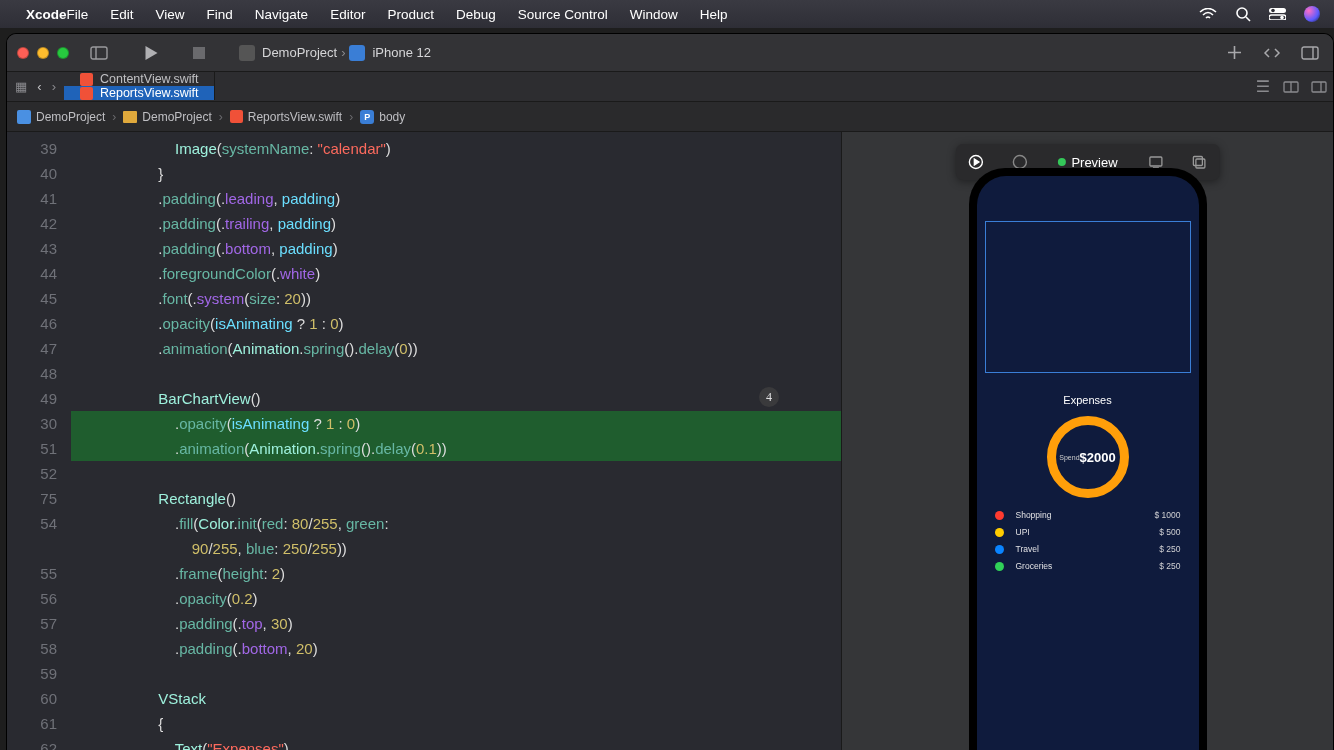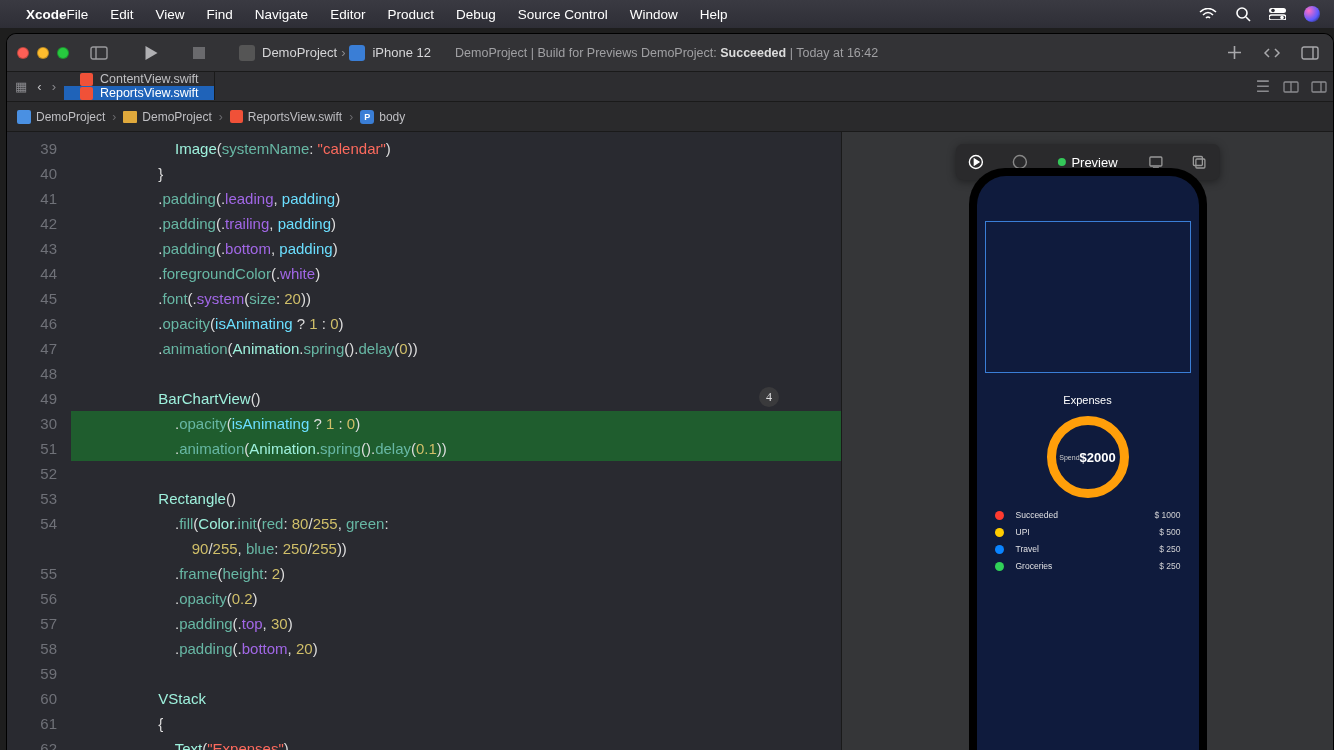--- a/index.html
+++ b/index.html
@@ -158,23 +158,20 @@
           <rect width="12" height="12"></rect>
         </svg>
       </span>
     <div class="scheme" style="margin-left:18px;">
       <span class="app-icon"></span>
       <span>DemoProject</span>
       <span class="chev">›</span>
       <span class="dev-icon"></span>
       <span>iPhone 12</span>
     </div>
-    <div class="build-status">
-      <span>DemoProject | Build for Previews DemoProject: </span><span class="ok">Succeeded</span><span> | Today at 16:42</span>
-    </div>
     <span class="spacer"></span>
     <span class="tb-right-icon">
         <svg width="15" height="15" viewBox="0 0 15 15" stroke="#a8a8ab" stroke-width="1.6">
           <line x1="7.5" y1="1" x2="7.5" y2="14"></line>
           <line x1="1" y1="7.5" x2="14" y2="7.5"></line>
         </svg>
       </span>
     <span class="tb-right-icon">
         <svg width="18" height="12" viewBox="0 0 18 12" fill="none" stroke="#a8a8ab" stroke-width="1.5">
           <path d="M6 2 L2 6 L6 10"></path>
@@ -253,21 +250,21 @@
           <div class="code-line">43</div>
           <div class="code-line">44</div>
           <div class="code-line">45</div>
           <div class="code-line">46</div>
           <div class="code-line">47</div>
           <div class="code-line">48</div>
           <div class="code-line">49</div>
           <div class="code-line">30</div>
           <div class="code-line">51</div>
           <div class="code-line">52</div>
-          <div class="code-line">53</div>
+          <div class="code-line">75</div>
           <div class="code-line">54</div>
           <div class="code-line"></div>
           <div class="code-line">55</div>
           <div class="code-line">56</div>
           <div class="code-line">57</div>
           <div class="code-line">58</div>
           <div class="code-line">59</div>
           <div class="code-line">60</div>
           <div class="code-line">61</div>
           <div class="code-line">62</div>
@@ -313,21 +310,21 @@
             <div class="selection-box"></div>
             <div class="exp-area">
               <div class="exp-title">Expenses</div>
               <div class="ring">
                 <span class="ring-lbl">Spend</span>
                 <span class="ring-val">$2000</span>
               </div>
               <div class="legend" id="legend">
                   <div class="legend-row">
                     <span class="legend-dot" style="background: rgb(255, 59, 48);"></span>
-                    <span class="legend-name">Succeeded</span>
+                    <span class="legend-name">Shopping</span>
                     <span class="legend-val">$ 1000</span>
                   </div>
                   <div class="legend-row">
                     <span class="legend-dot" style="background: rgb(255, 204, 0);"></span>
                     <span class="legend-name">UPI</span>
                     <span class="legend-val">$ 500</span>
                   </div>
                   <div class="legend-row">
                     <span class="legend-dot" style="background: rgb(10, 132, 255);"></span>
                     <span class="legend-name">Travel</span>

